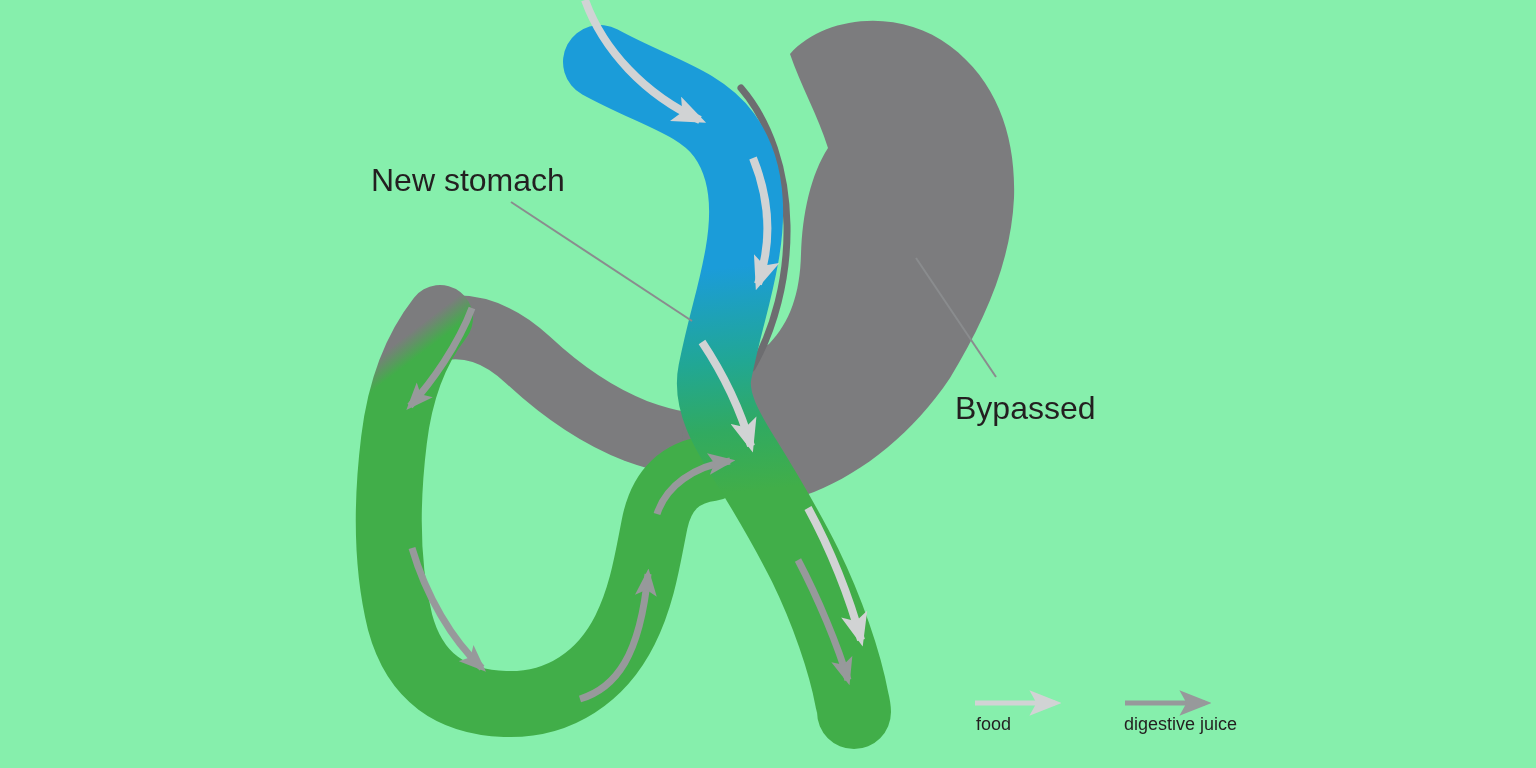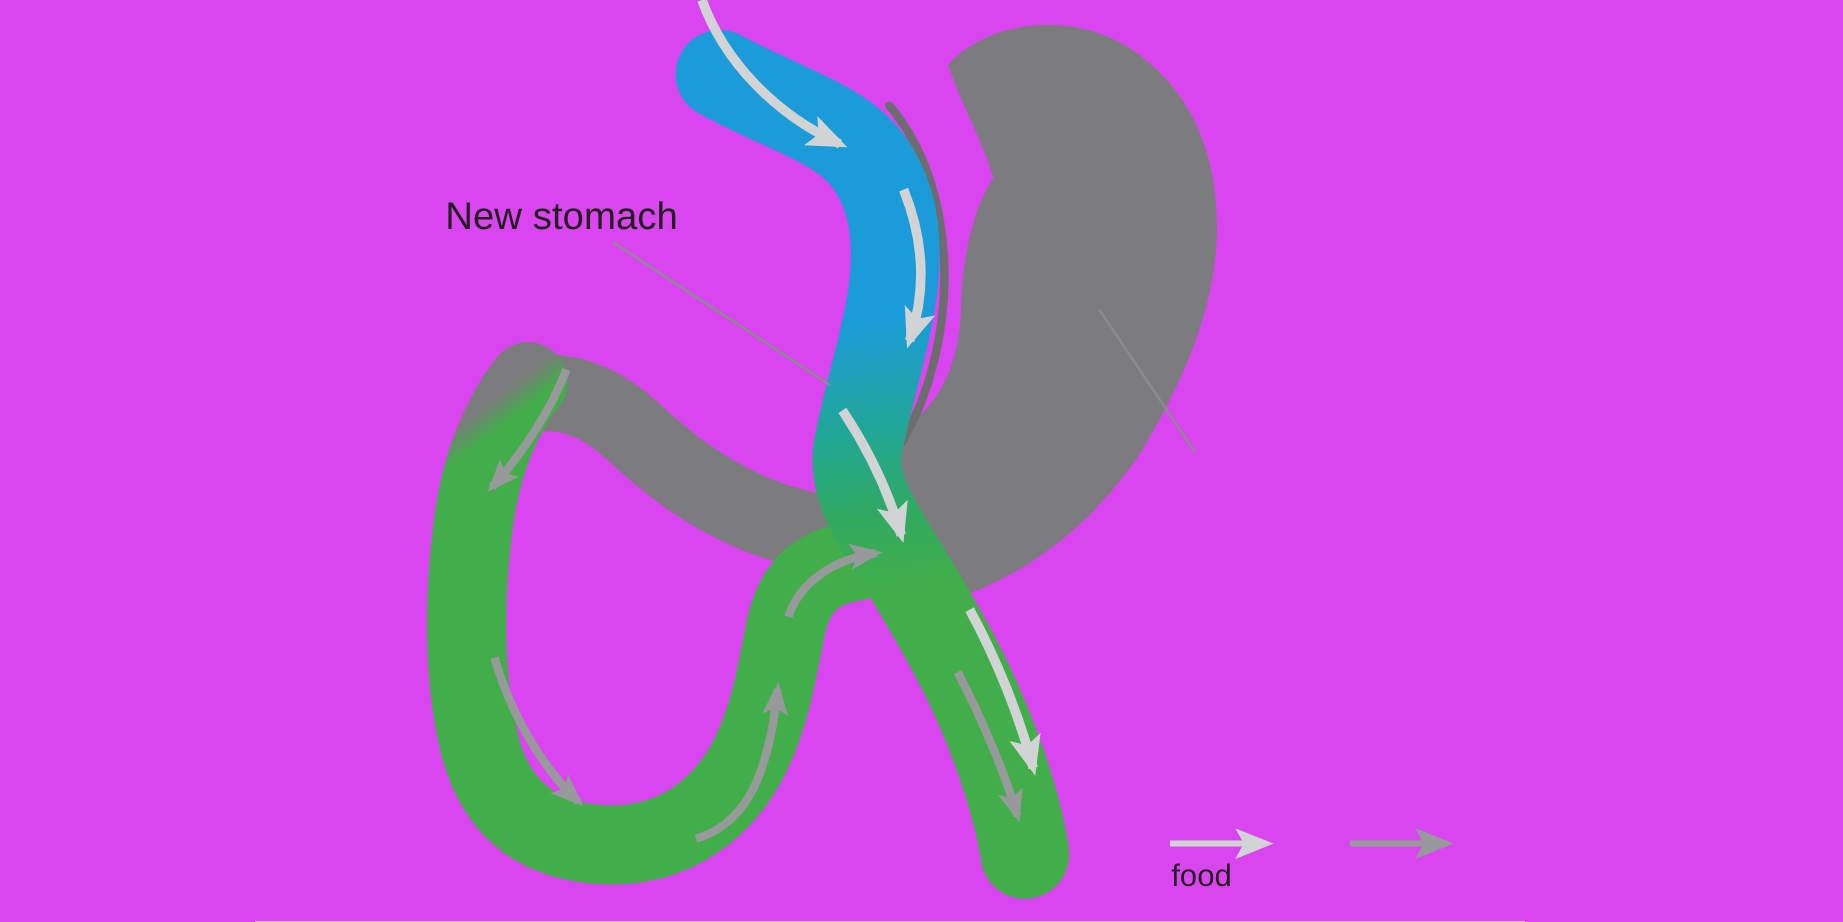--- a/index.html
+++ b/index.html
@@ -1,29 +1,29 @@
 <!DOCTYPE html>
 <html><head>
 <meta charset="utf-8">
 <style>
   html,body{margin:0;padding:0;background:#fff;}
   .stage{
-    position:relative;width:1536px;height:768px;background:#d946ef;
+    position:relative;width:1536px;height:768px;background:#86efac;
     overflow:hidden;font-family:"Liberation Sans",sans-serif;
   }
   .stage svg{position:absolute;left:0;top:0;}
   .lbl{
     position:absolute;color:#231f20;font-weight:500;
     font-size:32px;line-height:40px;letter-spacing:0;white-space:nowrap;
   }
   .lbl-new{left:371px;top:160px;}
   .lbl-bypassed{left:955px;top:388px;}
   .lbl-bypassed span{display:block;}
   .legend-lbl{
-    position:absolute;color:#231f20;font-weight:400;font-size:26px;white-space:nowrap;
+    position:absolute;color:#231f20;font-weight:400;font-size:18px;white-space:nowrap;
   }
   .legend-food{left:976px;top:714px;}
   .legend-juice{left:1124px;top:714px;}
 </style>
 </head>
 <body>
 
 <div class="stage">
 
   <svg width="1536" height="768" viewBox="0 0 1536 768">
@@ -109,17 +109,19 @@
 
     <g>
       <path d="M975,703 L1055,703" fill="none" stroke="#d1d3d4" stroke-width="5" marker-end="url(#mh-food-lg)"></path>
       <path d="M1125,703 L1205,703" fill="none" stroke="#97999b" stroke-width="5" marker-end="url(#mh-juice-lg)"></path>
     </g>
   </svg>
 
   <div class="lbl lbl-new">New stomach</div>
 
   <div class="lbl lbl-bypassed">
+    <span>Bypassed</span>
   </div>
 
   <div class="legend-lbl legend-food">food</div>
+  <div class="legend-lbl legend-juice">digestive juice</div>
 
 </div>
 
 </body></html>

